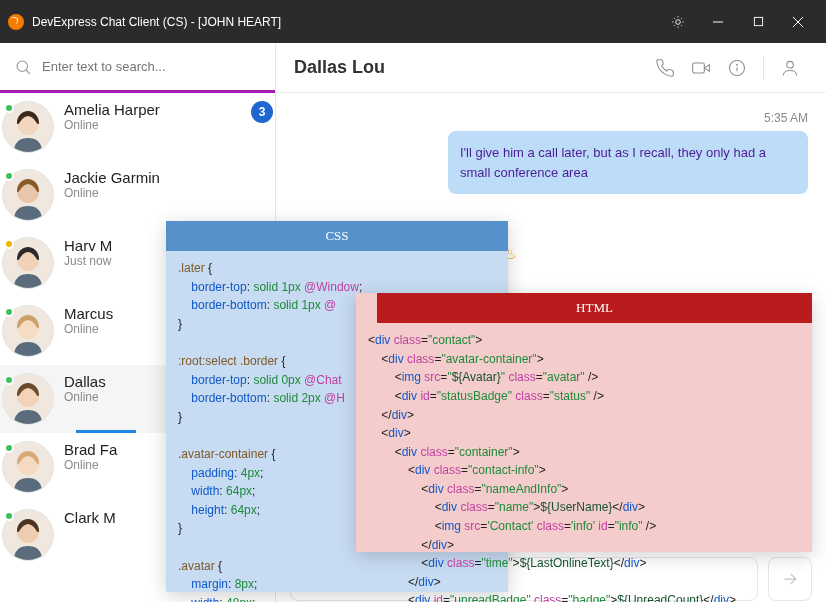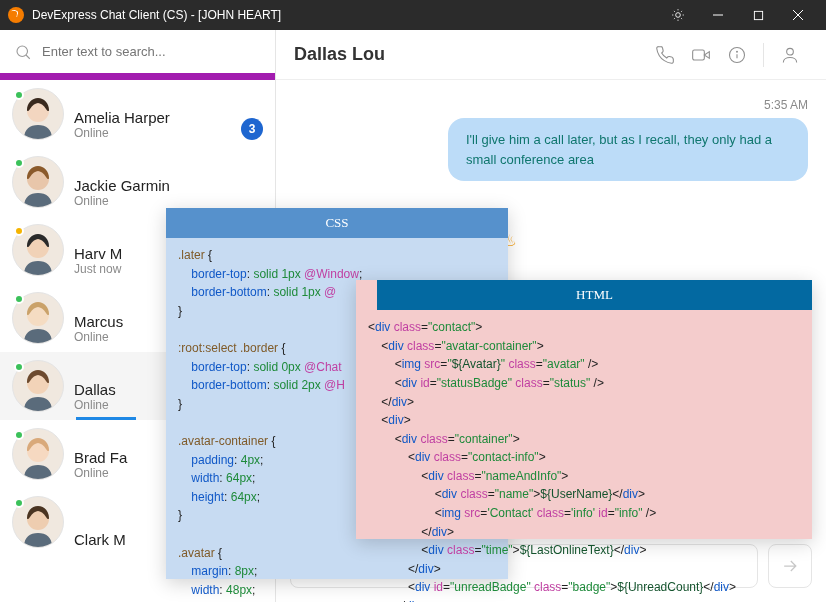--- a/index.html
+++ b/index.html
@@ -1,64 +1,64 @@
 <!DOCTYPE html>
 <html><head>
 <meta charset="utf-8">
 <style>
 * { box-sizing: border-box; margin: 0; padding: 0; font-family: "Segoe UI", Tahoma, sans-serif; }
 html, body { width: 826px; height: 602px; overflow: hidden; background: #fff; }
-.titlebar { height: 30px; background: #2b2b2b; color: #fff; display: flex; align-items: center; padding: 0 8px; font-size: 12px; }
+.titlebar { height: 43px; background: #2b2b2b; color: #fff; display: flex; align-items: center; padding: 0 8px; font-size: 12px; }
 .titlebar .app-icon { width: 16px; height: 16px; border-radius: 50%; background: #f57c00; margin-right: 8px; position: relative; }
 .titlebar .app-icon::after { content:""; position:absolute; left:3px; top:3px; width:6px; height:6px; border:1.5px solid #fff; border-left:none; border-bottom:none; border-radius:0 50% 0 0; transform:rotate(10deg);}
 .titlebar .spacer { flex: 1; }
 .titlebar .win-btn { width: 40px; height: 30px; display:flex; align-items:center; justify-content:center; cursor:pointer; }
 .titlebar .win-btn svg { stroke:#fff; }
 .main { display:flex; height: calc(602px - 30px); position: relative; }
 .sidebar { width: 276px; border-right:1px solid #e5e5e5; display:flex; flex-direction:column; }
-.search-row { height: 50px; display:flex; align-items:center; padding: 0 14px; gap:10px; border-bottom:7px solid #a21caf;}
+.search-row { height: 50px; display:flex; align-items:center; padding: 0 14px; gap:10px; border-bottom:3px solid #a21caf;}
 .search-row svg { stroke:#9a9a9a; }
 .search-row input { flex:1; border:none; outline:none; font-size:13px; color:#666; background:transparent;}
 .contact-list { flex:1; overflow:hidden; }
-.contact { display:flex; align-items:flex-end; padding:8px 12px; gap:10px; position:relative; cursor:pointer;}
+.contact { display:flex; align-items:flex-start; padding:8px 2px; gap:10px; position:relative; cursor:pointer;}
 .contact.selected { background:#f5f5f5;}
 .contact.selected .sel-underline { position:absolute; bottom:0; left:76px; width:60px; height:3px; background:#1e88e5;}
 .avatar-wrap { position:relative; width:52px; height:52px;}
 .avatar { width:52px; height:52px; border-radius:50%; background: #f0e8df; display:flex; align-items:flex-end; justify-content:center; overflow:hidden; border:1px solid #e4e4e4;}
 .avatar svg { width:40px; height:46px; }
 .status-dot { position:absolute; top:2px; left:2px; width:10px; height:10px; border-radius:50%; border:2px solid #fff;}
 .status-online { background:#3bc15a;}
 .status-away { background:#f5b400;}
 .c-text { flex:1; overflow:hidden;}
 .c-name { font-size:15px; color:#222; font-weight:500; white-space:nowrap; overflow:hidden;}
 .c-sub { font-size:12px; color:#8a8a8a;}
 .badge { min-width:22px; height:22px; border-radius:11px; background:#1e66d0; color:#fff; font-size:12px; font-weight:600; display:flex; align-items:center; justify-content:center; padding:0 5px;}
 .chat { flex:1; display:flex; flex-direction:column; }
 .chat-header { height:50px; display:flex; align-items:center; padding:0 18px; border-bottom:1px solid #eee; }
 .chat-header .title { font-size:18px; font-weight:700; color:#333; flex:1;}
 .chat-header .hicon { width:36px; height:36px; display:flex; align-items:center; justify-content:center; cursor:pointer;}
 .chat-header .hicon svg { stroke:#8f8f8f; fill:none;}
 .chat-header .sep { width:1px; height:24px; background:#e5e5e5; margin:0 8px;}
 .messages { flex:1; padding:18px; position:relative;}
 .time-lbl { text-align:right; font-size:12px; color:#8a8a8a; margin-bottom:6px;}
-.bubble { background:#bcdcf8; border-radius:16px; padding:12px 18px; font-size:13px; color:#0f766e; max-width:360px; margin-left:auto; line-height:1.5;}
+.bubble { background:#bcdcf8; border-radius:8px; padding:12px 12px; font-size:13px; color:#4c1d95; max-width:360px; margin-left:auto; line-height:1.5;}
 .reply-frag { position:absolute; top:145px; left:146px; font-size:13px; color:#333; background:#fff; padding:6px 10px; border-radius:6px;}
 .reply-frag .fire { display:inline-block; margin-left:12px; color:#f5a623; font-size:16px;}
 .composer { padding:10px 14px 14px; display:flex; gap:10px; align-items:center;}
 .composer .box { flex:1; height:44px; border:1px solid #e5e5e5; border-radius:8px;}
 .send { width:44px; height:44px; border:1px solid #e5e5e5; border-radius:8px; display:flex; align-items:center; justify-content:center; cursor:pointer;}
 .send svg { stroke:#c7c7c7; fill:none;}
 
 .overlay { position:absolute; box-shadow:0 4px 18px rgba(0,0,0,0.18); font-family: Consolas, "Courier New", monospace; font-size:12px; line-height:1.55;}
 .overlay .ov-title { text-align:center; color:#fff; font-family:"Segoe UI"; font-size:13px; padding:5px 0;}
 .overlay pre { padding:8px 12px; white-space:pre; overflow:hidden;}
 .css-ov { left:126px; top:178px; width:342px; height:371px; background:#c7dbf2;margin-left:40px;}
 .css-ov .ov-title { background:#5691cc;}
 .html-ov { left:356px; top:250px; width:456px; height:259px; background:#f4cccc;}
-.html-ov .ov-title { background:#0369a1;margin-left:21px;}
+.html-ov .ov-title { background:#b91c1c;margin-left:21px;}
 
 .t-sel{color:#7f5a28;} .t-prop{color:#1058c7;} .t-val{color:#1e8a3a;} .t-punc{color:#222;} .t-var{color:#c03fa2;}
 .t-tag{color:#1058c7;} .t-attr{color:#c03fa2;} .t-str{color:#1e8a3a;} .t-tpl{color:#14532d;}
 </style>
 </head>
 <body>
 
 <div class="titlebar">
   <div class="app-icon"></div>
   <div>DevExpress Chat Client (CS) - [JOHN HEART]</div>

